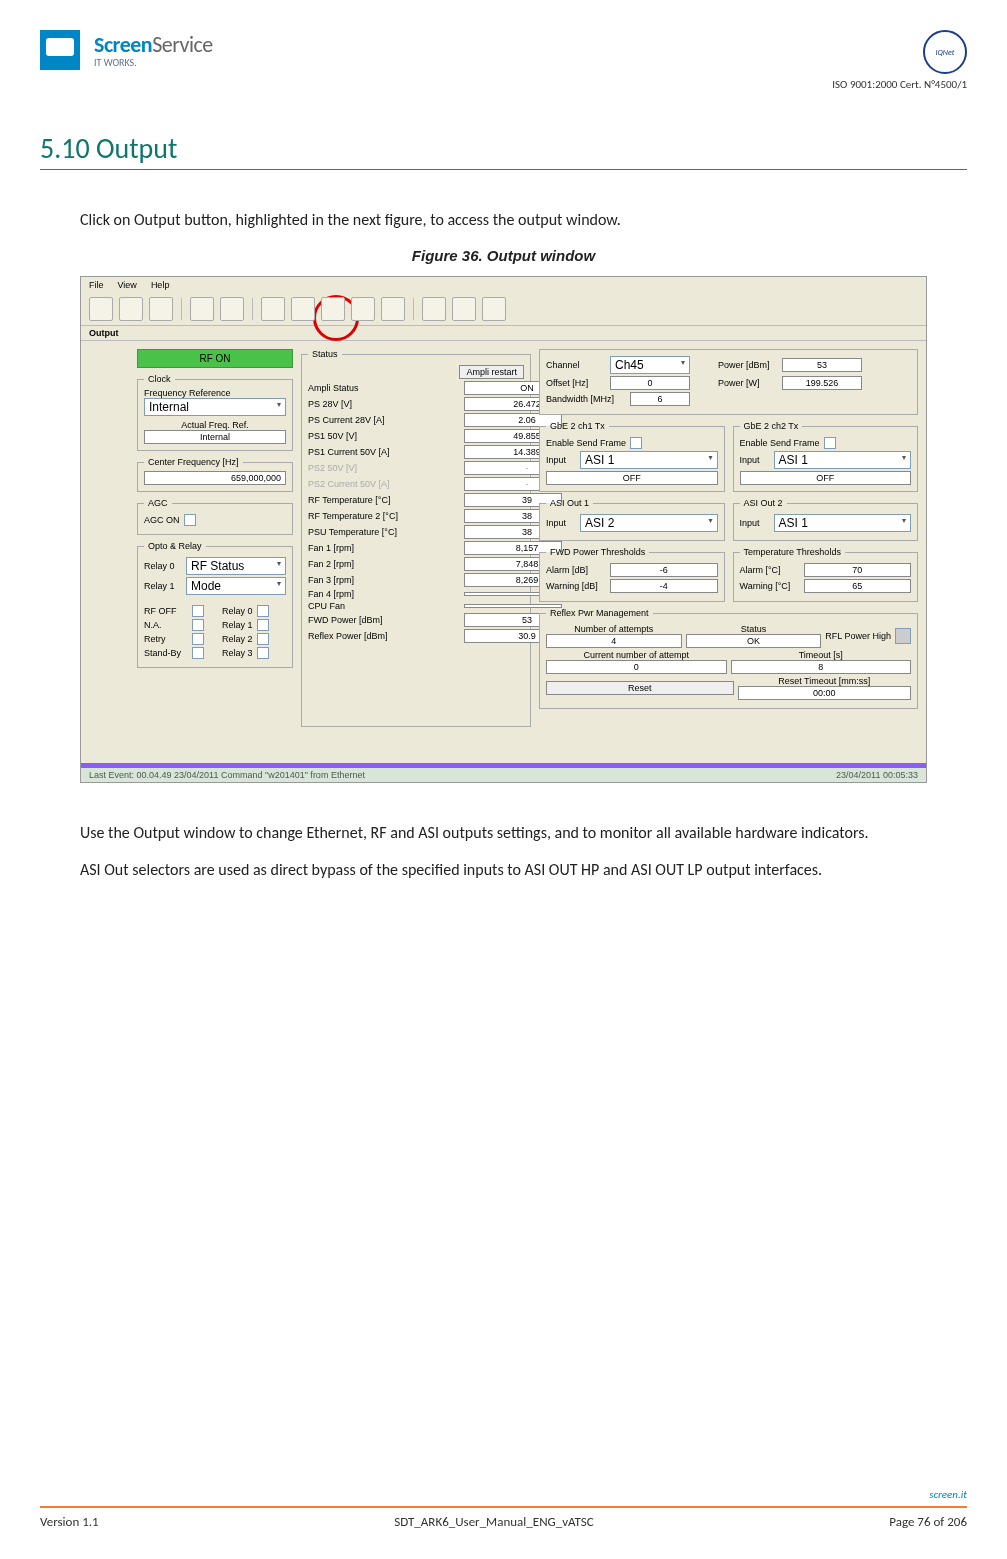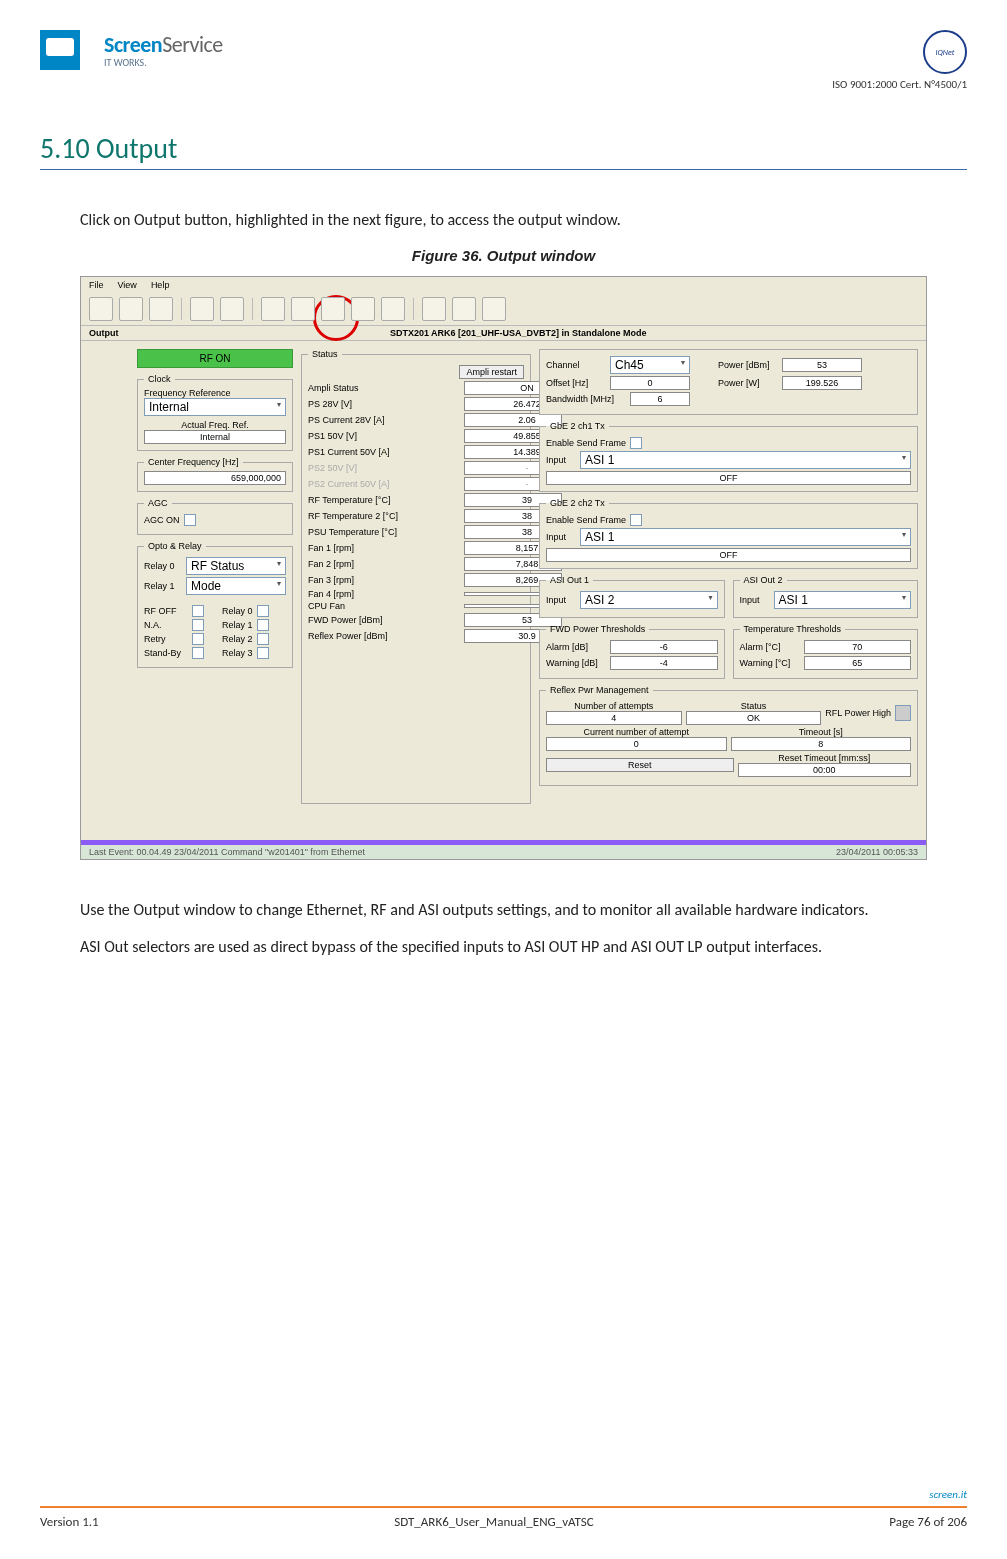--- a/index.html
+++ b/index.html
@@ -13,21 +13,21 @@
     }
     .page-header {
       display: flex;
       justify-content: space-between;
       align-items: flex-start;
       margin-bottom: 40px;
     }
     .logo {
       display: flex;
       align-items: center;
-      gap: 24px;
+      gap: 14px;
     }
     .logo-icon {
       width: 40px; height: 40px;
       background: #0086c5;
       position: relative;
     }
     .logo-icon::after {
       content: "";
       position: absolute;
       inset: 8px 6px 14px 6px;
@@ -133,21 +133,20 @@
     <div class="tb-icon"></div>
     <div class="tb-icon"></div>
     <div class="tb-icon"></div>
     <div class="tb-sep"></div>
     <div class="tb-icon"></div>
     <div class="tb-icon"></div>
     <div class="tb-icon"></div>
   </div>
   <div class="subheader">
     <span>Output</span>
-    <span class="title">SDTX201 ARK6 [201_UHF-USA_DVBT2] in Standalone Mode</span>
   </div>
   <div class="canvas">
 
     <div class="col1">
       <div class="rf-on">RF ON</div>
       <fieldset>
         <legend>Clock</legend>
         <div class="lbl">Frequency Reference</div>
         <div class="sel">
             <span>Internal</span>
@@ -273,21 +272,21 @@
           <div class="val" style="width:70px;">0</div>
           <span style="width:20px;"></span>
           <span class="lbl" style="width:60px;">Power [W]</span>
           <div class="val" style="width:70px;">199.526</div>
         </div>
         <div class="row">
           <span class="lbl" style="width:80px;">Bandwidth [MHz]</span>
           <div class="val" style="width:50px;">6</div>
         </div>
       </fieldset>
-      <div style="display:flex;gap:0;flex-direction:column;">
+      <div style="display:flex;gap:8px;">
         <fieldset style="flex:1;">
           <legend>GbE 2 ch1 Tx</legend>
           <div class="row">
               <span class="lbl">Enable Send Frame</span>
               <span class="chk"></span>
             </div>
           <div class="row">
               <span class="lbl" style="width:30px;">Input</span>
               <div class="sel" style="flex:1;">
                 <span>ASI 1</span>

